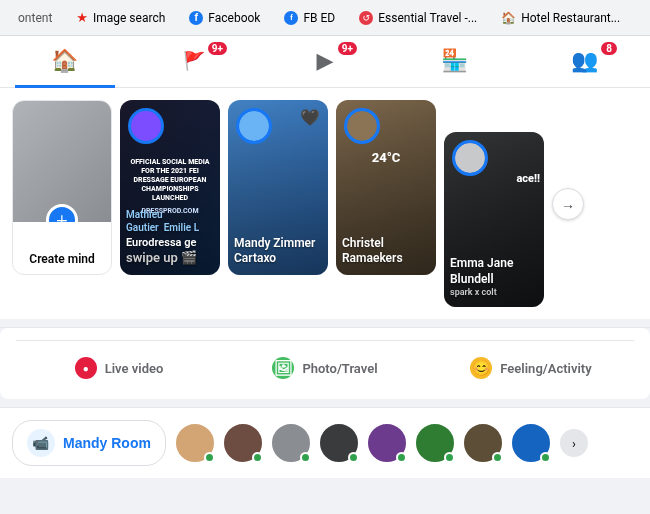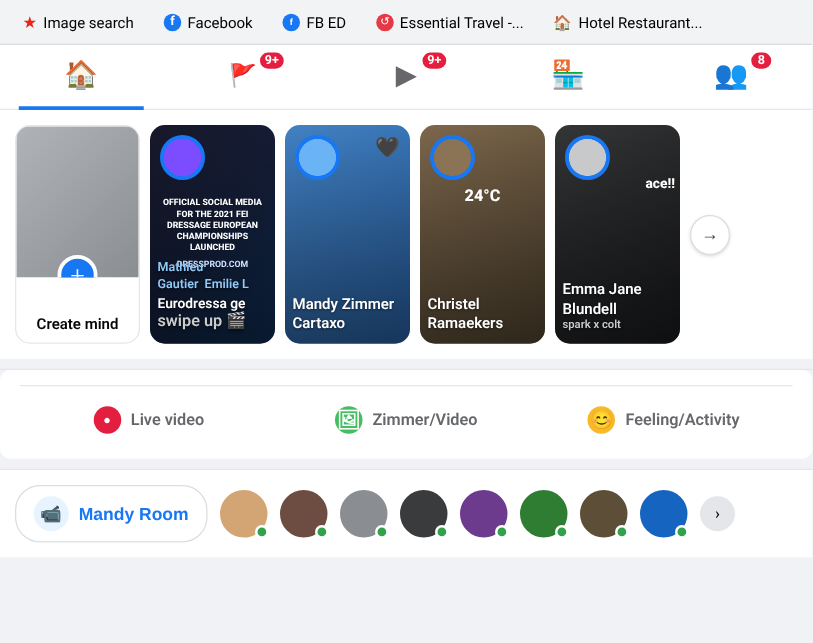--- a/index.html
+++ b/index.html
@@ -200,21 +200,21 @@
       font-size: 12px;
       font-weight: 600;
       line-height: 1.3;
       text-shadow: 0 1px 2px rgba(0,0,0,0.5);
     }
 
     
     .story-bg-1 { background: linear-gradient(135deg, #1a1a2e 0%, #16213e 50%, #0f3460 100%); }
     .story-bg-3 { background: linear-gradient(135deg, #4a90d9 0%, #2d6bb5 100%); }
     .story-bg-4 { background: linear-gradient(135deg, #8b7355 0%, #5d4e37 100%); }
-    .story-bg-5 { background: linear-gradient(135deg, #3a3b3c 0%, #1c1e21 100%); }
+    .story-bg-5 { background: linear-gradient(135deg, #3a3b3c 0%, #1c1e21 100%); margin-top: 32px; }
 
     .story-purple-text {
       position: absolute;
       top: 50%;
       left: 50%;
       transform: translate(-50%, -50%);
       color: white;
       font-size: 9px;
       font-weight: 700;
       text-align: center;
@@ -390,20 +390,23 @@
       border: none;
       border-top: 1px solid #e4e6ea;
       margin: 0;
     }
   </style>
 </head>
 <body>
 
 <div class="tab-bar">
   <div class="tab-item">
+    <span style="color:#555; font-size:12px;">ontent</span>
+  </div>
+  <div class="tab-item">
     <span class="tab-star">★</span>
     <span>Image search</span>
   </div>
   <div class="tab-item">
     <span class="tab-fb-icon">f</span>
     <span>Facebook</span>
   </div>
   <div class="tab-item">
     <span class="tab-fb-icon-ed">f</span>
     <span>FB ED</span>
@@ -501,21 +504,21 @@
 <hr class="divider-line">
 
 <div class="post-box">
   <div class="post-actions">
     <div class="post-action">
       <div class="action-icon live-icon">●</div>
       <span>Live video</span>
     </div>
     <div class="post-action">
       <div class="action-icon photo-icon">🖼</div>
-      <span>Zimmer/Video</span>
+      <span>Photo/Travel</span>
     </div>
     <div class="post-action">
       <div class="action-icon feeling-icon">😊</div>
       <span>Feeling/Activity</span>
     </div>
   </div>
 </div>
 
 <hr class="divider-line">
 

